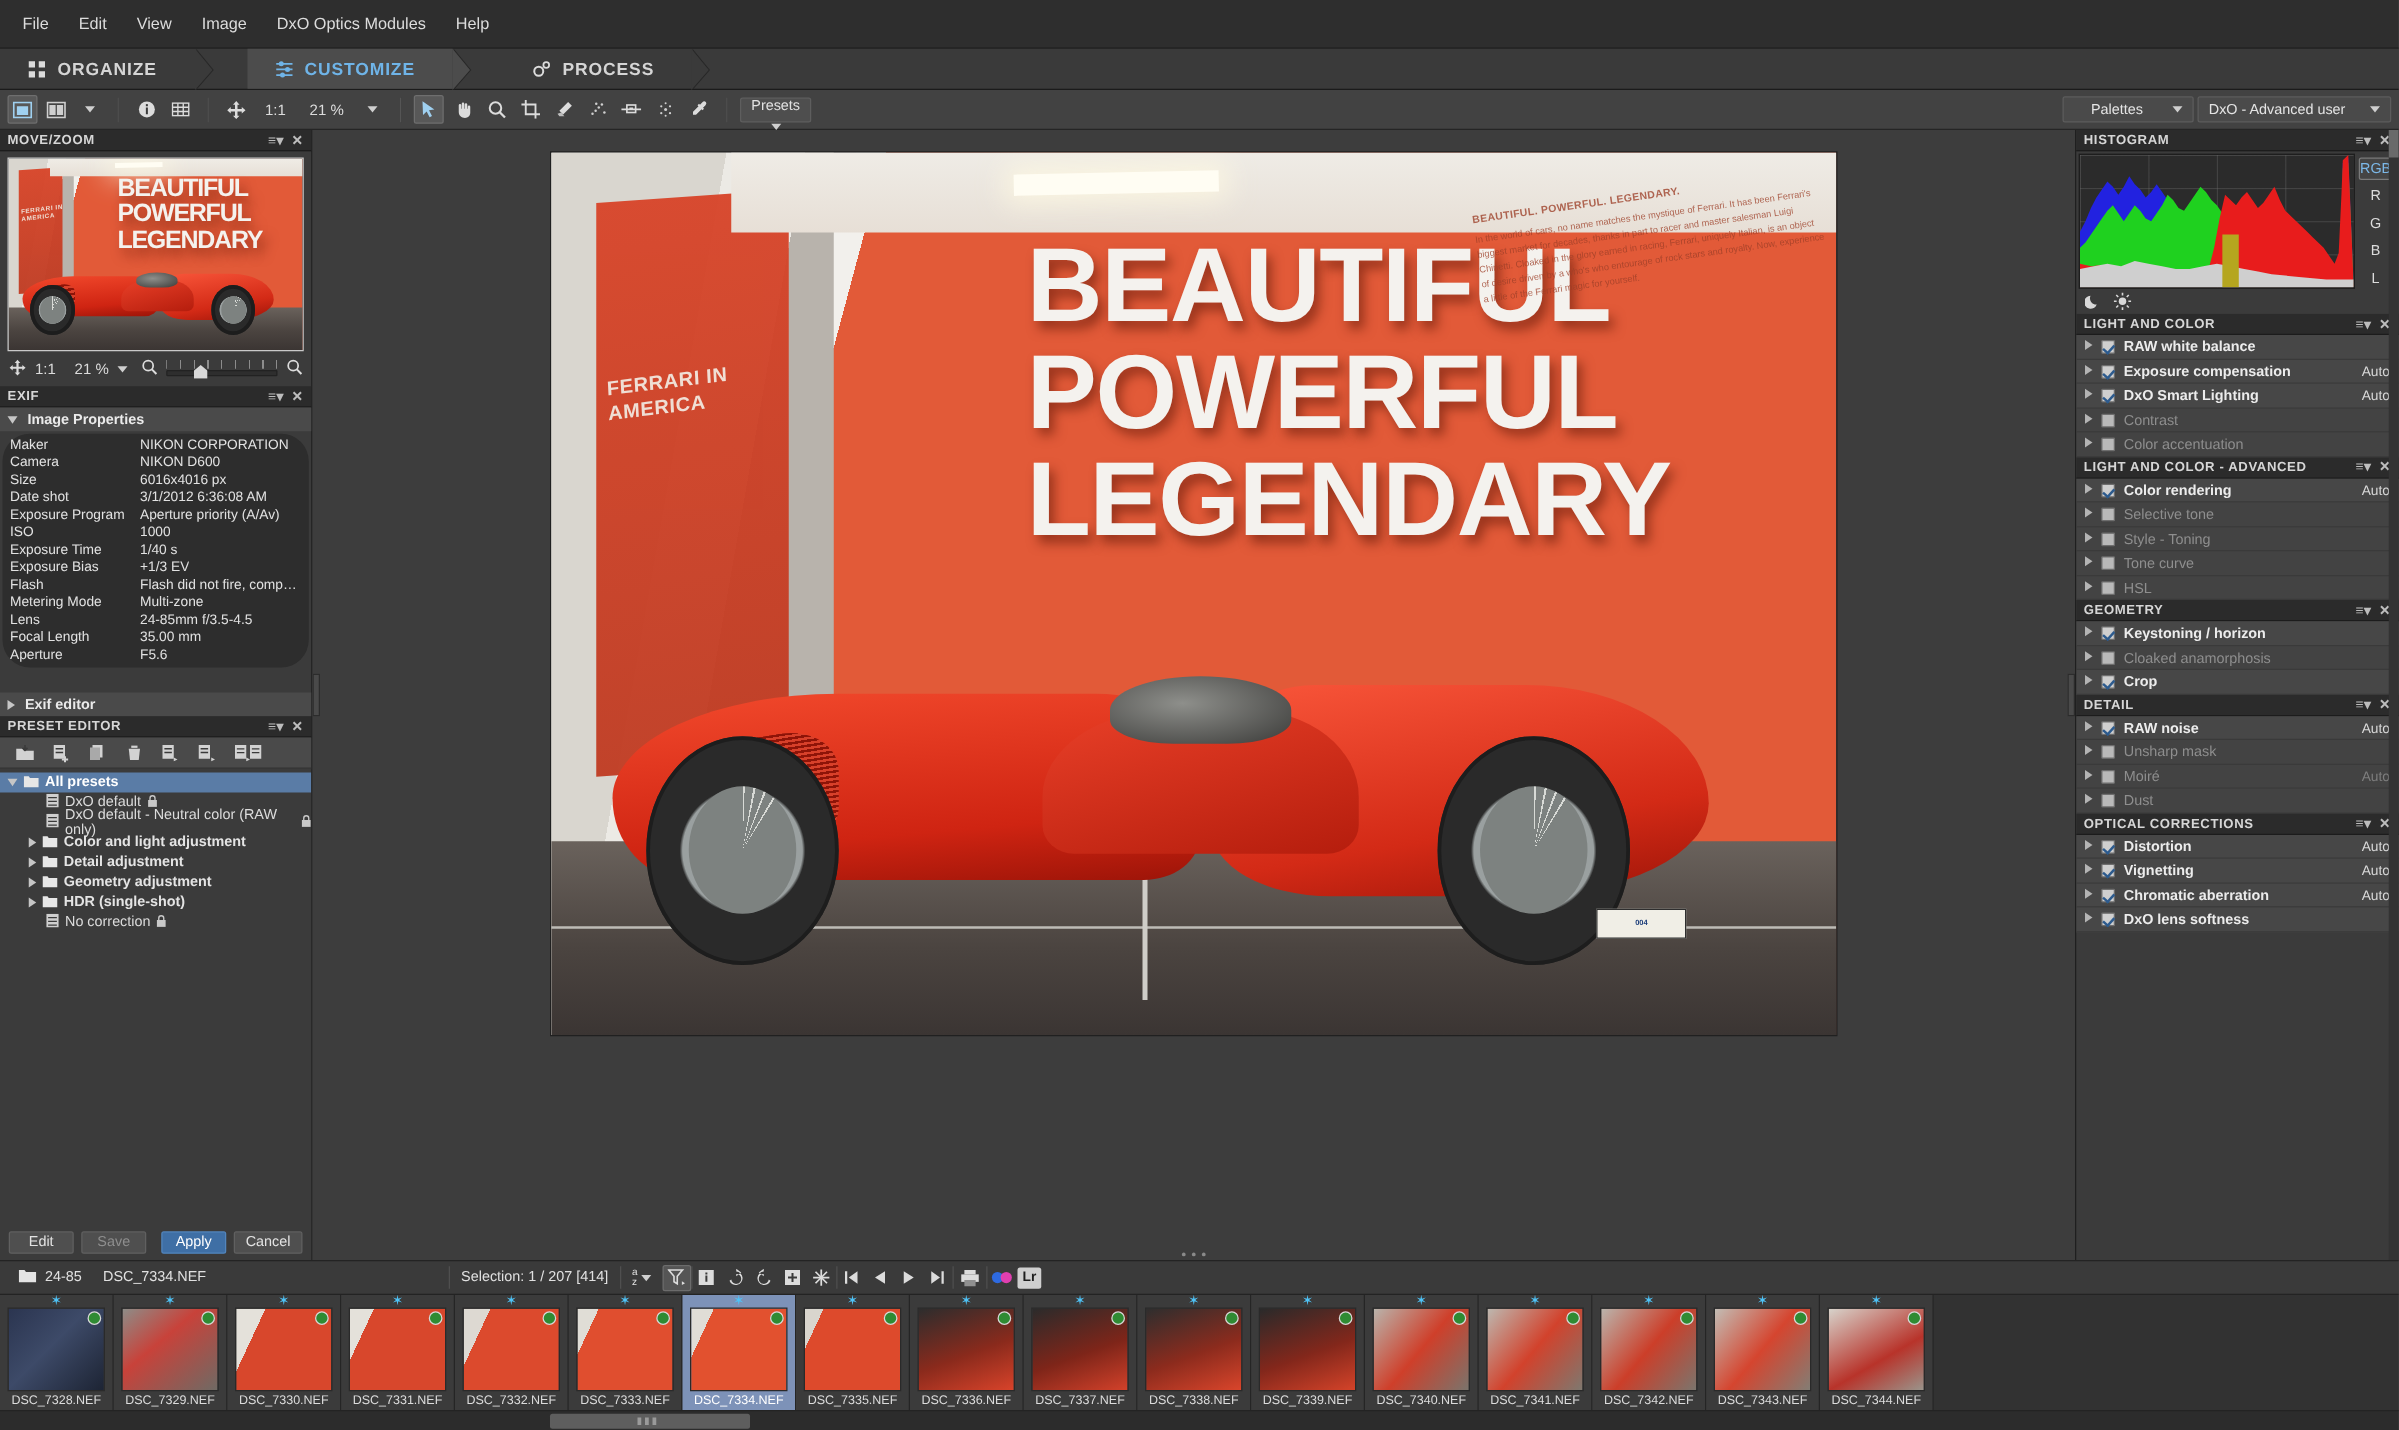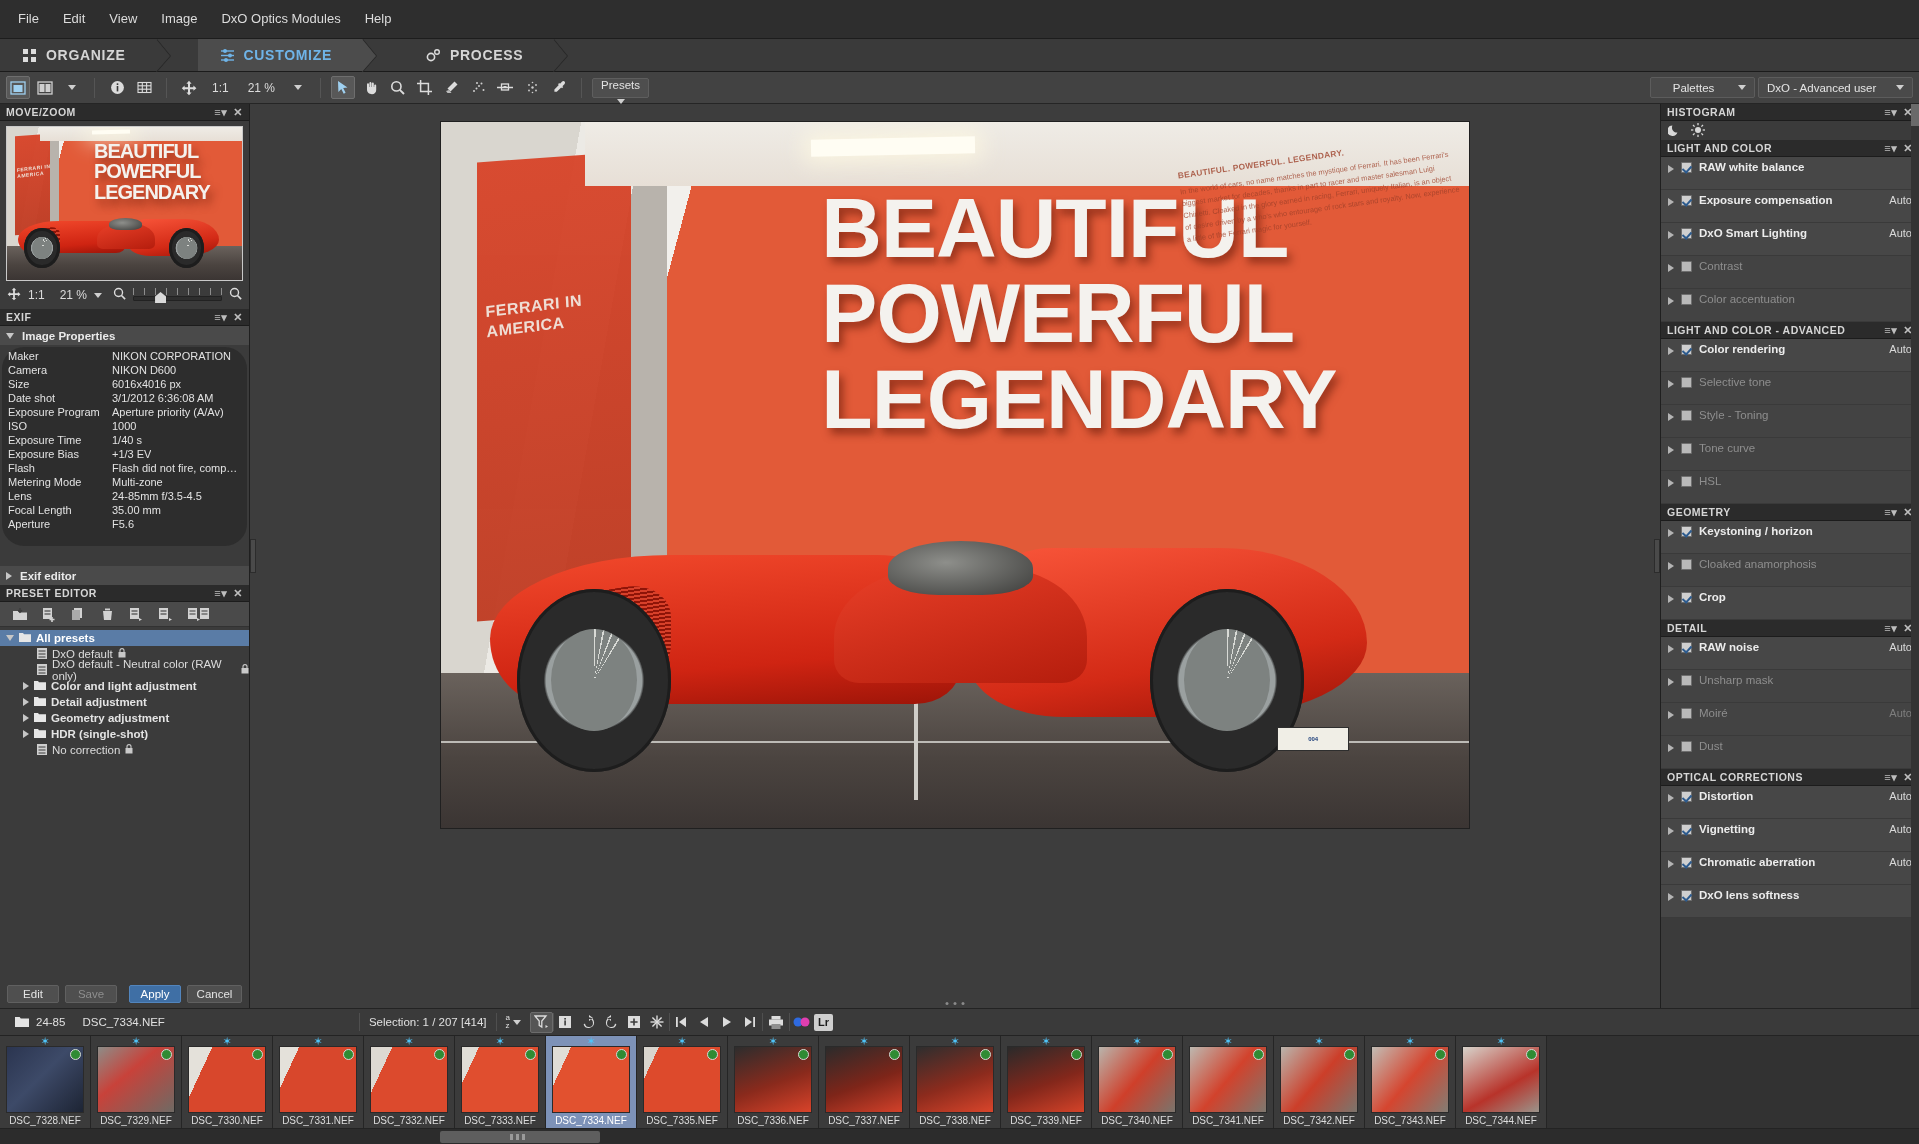--- a/index.html
+++ b/index.html
@@ -74,21 +74,21 @@
               background-image:repeating-linear-gradient(to right,#8d8d8d 0 1px,transparent 1px 11px); }
   .mz-knob { position:absolute; left:22px; top:4px; width:11px; height:11px; background:#d9d9d9;
              clip-path:polygon(50% 0,100% 42%,100% 100%,0 100%,0 42%); }
 
   .exif-sub { height:19px; display:flex; align-items:center; gap:8px; padding:0 6px;
               background:#4a4a4a; font-size:11.5px; font-weight:bold; color:#eaeaea; }
   .tri { width:0;height:0;border-top:4px solid transparent;border-bottom:4px solid transparent;
          border-left:6px solid #c6c6c6; }
   .tri.down { border:none; border-left:4px solid transparent;border-right:4px solid transparent;
               border-top:6px solid #c6c6c6; }
-  .exif-tbl { background:#2d2d2d; padding:2px 0 15px 0; margin:2px 2px 0 2px;border-radius:22px; }
+  .exif-tbl { background:#2d2d2d; padding:2px 0 3px 0; margin:2px 2px 0 2px;border-radius:22px; }
   .exif-row { display:flex; height:14px; align-items:center; font-size:11px; padding:0 6px; }
   .exif-k { width:104px; flex:none; color:#e2e2e2; }
   .exif-v { color:#e2e2e2; white-space:nowrap; overflow:hidden; text-overflow:ellipsis; }
 
   .pe-tools { height:25px; background:#4a4a4a; display:flex; align-items:center; gap:5px; padding:0 8px;
               border-bottom:1px solid #323232; }
   .pe-tree { flex:1; background:#3b3b3b; padding-top:3px; overflow:hidden; }
   .pe-row { height:16px; display:flex; align-items:center; gap:5px; font-size:11.5px; padding-left:6px; }
   .pe-row.sel { background:#5a7ca6; }
   .pe-row.sel span.lbl { color:#fff; font-weight:bold; }
@@ -116,21 +116,21 @@
   .right { width:259px; flex:none; background:#3b3b3b; border-left:1px solid #1f1f1f;
            display:flex; flex-direction:column; position:relative; }
   .hist-wrap { display:flex; padding:2px 2px 0 2px; }
   .hist-canvas { flex:1; height:108px; background:#2b2b2b; border:1px solid #1e1e1e; position:relative; overflow:hidden; }
   .hist-ch { width:33px; flex:none; display:flex; flex-direction:column; align-items:center; padding-top:3px; gap:4px; }
   .hch { width:28px; height:18px; display:flex; align-items:center; justify-content:center;
          font-size:11.5px; color:#dcdcdc; }
   .hch.act { color:#7cb8e8; border:1px solid #7a7a7a; background:#454545; border-radius:2px; }
   .hist-foot { height:19px; display:flex; align-items:center; gap:10px; padding:2px 0 0 7px; }
 
-  .cr-row { height:19.5px; display:flex; align-items:flex-end; gap:7px; padding:16px 7px;
+  .cr-row { height:19.5px; display:flex; align-items:flex-start; gap:7px; padding:4px 7px;
             background:#474747; border-bottom:1px solid #3a3a3a; font-size:11.5px; }
   .cr-row .tri { border-left-color:#b4b4b4; }
   .cr-row.off { background:#434343; }
   .cr-row .nm { flex:1; color:#ececec; font-weight:bold; }
   .cr-row.off .nm { color:#8e8e8e; font-weight:normal; }
   .cr-row .auto { font-size:11px; color:#d9d9d9; }
   .cr-row.off .auto { color:#7e7e7e; }
   .cbx { width:11px; height:11px; flex:none; border:1px solid #6e6e6e; background:#c8c8c8; border-radius:1px;
          position:relative; }
   .cbx.checked { background:#cfcfcf; }
@@ -781,20 +781,39 @@
     </div>
 
     <div class="right">
       <div class="pal-head">
         <span class="ttl">HISTOGRAM</span>
         <span class="pal-icons">
           <span>≡▾</span>
           <span>✕</span>
         </span>
       </div>
+      <div class="hist-wrap">
+        <div class="hist-canvas">
+          <div class="grid"></div>
+          <svg viewBox="0 0 200 100" preserveAspectRatio="none" width="100%" height="100%" style="position:absolute;inset:0">
+            <polygon fill="#2222e0" points="0,100 0,58 4,50 8,40 12,32 16,26 20,20 24,24 28,30 32,24 36,16 40,22 44,26 48,32 52,28 56,22 60,28 64,34 68,40 72,44 76,48 80,52 84,56 88,60 92,64 96,68 100,72 104,76 108,79 112,82 116,84 120,86 124,87 128,88 132,88 136,87 140,86 144,84 148,82 152,80 156,78 160,76 164,74 168,76 172,78 176,80 180,82 184,84 188,88 191,88 192,6 196,2 200,100"></polygon>
+            <polygon fill="#1fd11f" points="0,100 0,70 4,66 8,60 12,54 16,48 20,42 24,38 28,44 32,50 36,44 40,38 44,42 48,48 52,50 56,44 60,38 64,30 68,34 72,40 76,42 80,36 84,30 88,24 92,28 96,34 100,38 104,44 108,50 112,56 116,62 120,68 124,74 128,80 132,84 136,88 140,90 144,92 148,93 152,94 156,94 160,95 164,95 168,94 172,93 176,94 180,95 184,95 188,94 191,92 192,10 196,6 200,100"></polygon>
+            <polygon fill="#e81c1c" points="0,100 0,82 8,84 16,83 24,85 32,86 40,87 48,88 56,89 64,90 72,90 80,89 88,88 94,86 98,70 102,48 106,30 110,34 114,38 118,32 122,28 126,34 130,40 134,36 138,30 142,24 146,34 150,42 154,46 158,50 162,54 166,58 170,62 174,66 178,70 182,76 186,82 189,74 191,30 192,4 196,0 200,100"></polygon>
+            <polygon fill="#cfcfcf" points="0,100 0,86 10,84 20,82 30,84 40,80 50,82 60,84 70,86 80,86 90,84 100,82 110,84 120,86 130,88 140,90 150,91 160,92 170,93 180,94 190,94 200,94 200,100"></polygon>
+            <rect x="104" y="60" width="12" height="40" fill="#b5a61f"></rect>
+          </svg>
+        </div>
+        <div class="hist-ch">
+          <div class="hch act">RGB</div>
+          <div class="hch">R</div>
+          <div class="hch">G</div>
+          <div class="hch">B</div>
+          <div class="hch">L</div>
+        </div>
+      </div>
       <div class="hist-foot">
         <span>
           <svg width="13" height="13" viewBox="0 0 13 13">
               <path d="M9.4 8.6A5 5 0 0 1 4.4 1.6a5.2 5.2 0 1 0 5 7z" fill="#d8d8d8"></path>
             </svg>
         </span>
         <span>
           <svg width="14" height="14" viewBox="0 0 14 14">
               <circle cx="7" cy="7" r="3" fill="#d8d8d8"></circle>
               <g stroke="#d8d8d8" stroke-width="1.3">

